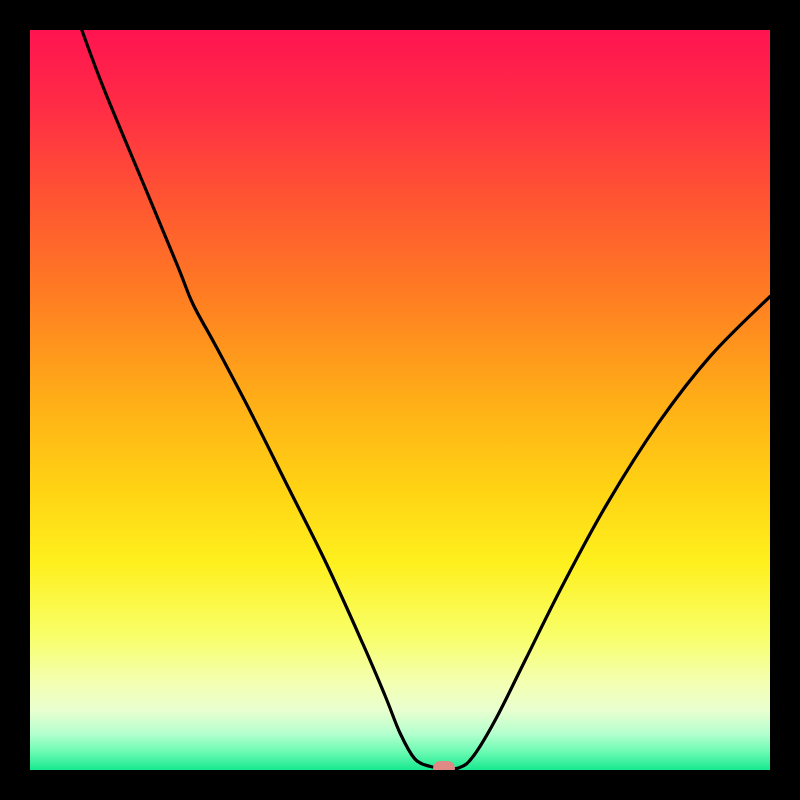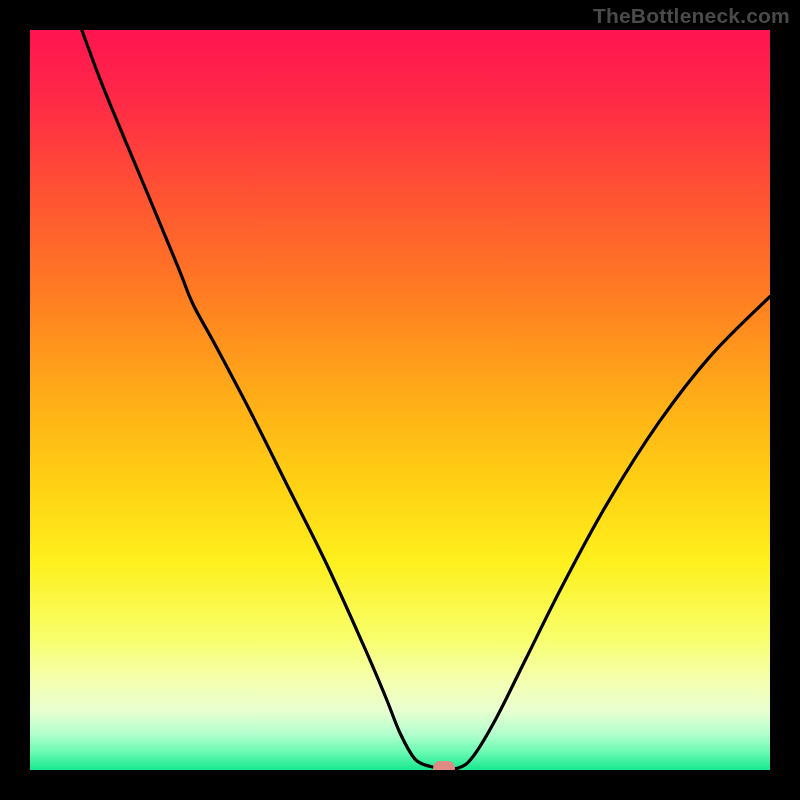--- a/index.html
+++ b/index.html
@@ -45,21 +45,20 @@
     height: 14px;
     border-radius: 7px;
     background: #e08a86;
   }
 </style>
 </head>
 <body>
 
 <div class="outer-frame">
 
-  <div class="attribution">TheBottleneck.com</div>
 
   <div class="plot-area">
     <svg id="plot-svg" width="740" height="740" viewBox="0 0 740 740">
       <defs>
         <linearGradient id="bg-grad" x1="0" y1="0" x2="0" y2="1">
             <stop offset="0%" stop-color="#ff1450"></stop>
             <stop offset="10%" stop-color="#ff2b46"></stop>
             <stop offset="22%" stop-color="#ff5233"></stop>
             <stop offset="35%" stop-color="#ff7a23"></stop>
             <stop offset="50%" stop-color="#ffae17"></stop>

